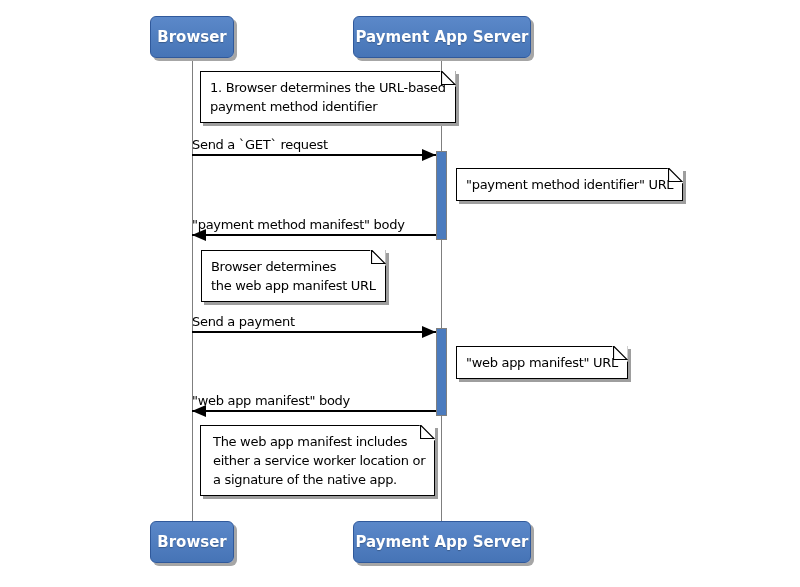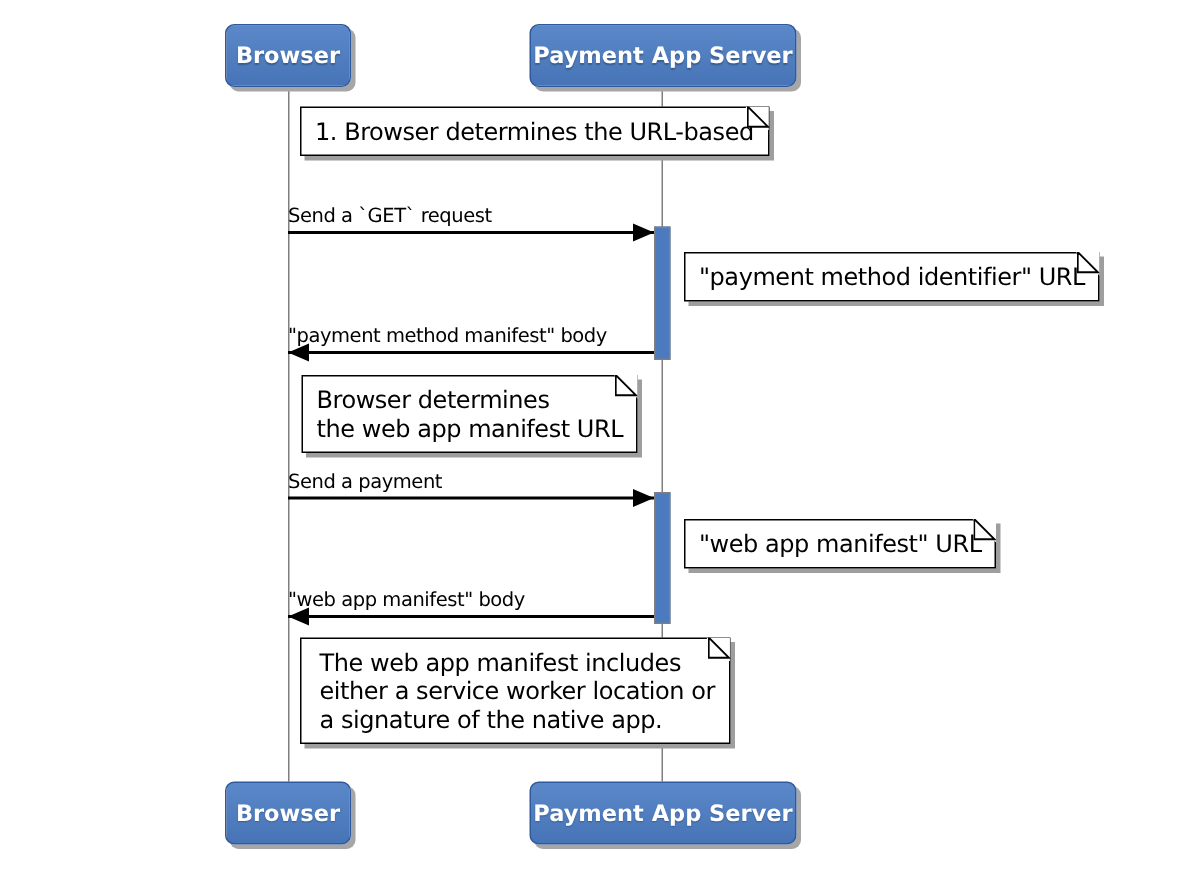--- a/index.html
+++ b/index.html
@@ -47,21 +47,21 @@
   
   .activation {
     position:absolute; width:9px; z-index:3;
     background:#4b7bbe; border:1px solid #7f7f7f; box-sizing:content-box;
   }
 
   
   .note {
     position:absolute; z-index:4; background:#ffffff;
     border:1px solid #000000; box-shadow:3px 3px 0 #9e9e9e;
-    padding:6px 9px; font-size:16px; letter-spacing:-0.3px; color:#000;
+    padding:6px 9px; font-size:13px; letter-spacing:-0.3px; color:#000;
   }
   .note::before {
     content:""; position:absolute; top:-1px; right:-1px; width:16px; height:16px;
     background:#ffffff; clip-path:polygon(0 0, 100% 0, 100% 100%); z-index:1;
   }
   .note .fold { position:absolute; top:-1px; right:-1px; z-index:2; }
   .note-line { white-space:nowrap; line-height:19px; position:relative; z-index:0; }
 </style>
 </head>
 <body>
@@ -100,20 +100,21 @@
   </div>
 
   <div class="activation" style="left:436px; top:151px; height:87px;"></div>
   <div class="activation" style="left:436px; top:328px; height:86px;"></div>
 
   <div class="note" style="left:200px; top:71px;">
     <svg class="fold" width="15" height="15">
       <path d="M0.5,0 L14,13.5 L0.5,13.5 Z" fill="#ffffff" stroke="#000000" stroke-width="1.2"></path>
     </svg>
     <div class="note-line">1. Browser determines the URL-based</div>
+    <div class="note-line">payment method identifier</div>
   </div>
 
   <div class="note" style="left:456px; top:168px;">
     <svg class="fold" width="15" height="15">
       <path d="M0.5,0 L14,13.5 L0.5,13.5 Z" fill="#ffffff" stroke="#000000" stroke-width="1.2"></path>
     </svg>
     <div class="note-line">"payment method identifier" URL</div>
   </div>
 
   <div class="note" style="left:201px; top:250px;">

